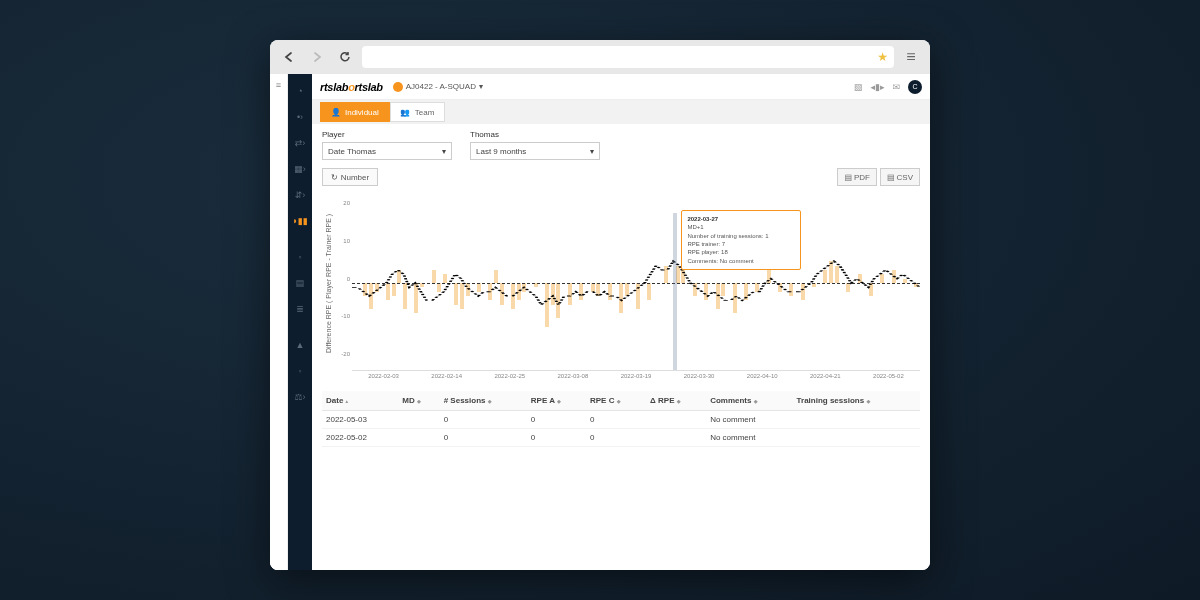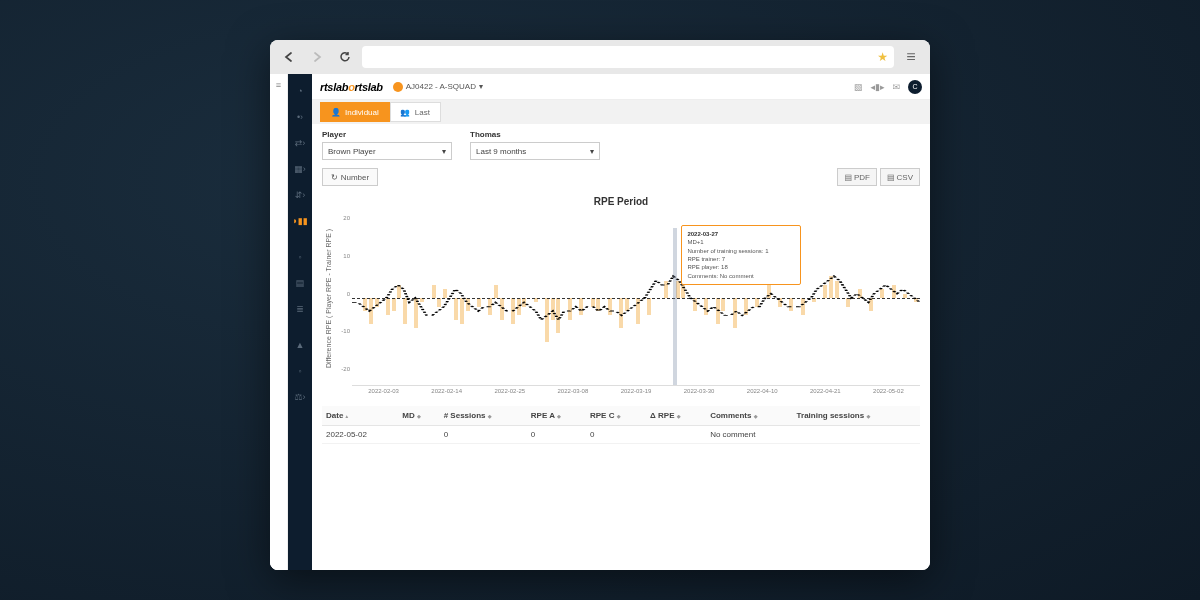--- a/index.html
+++ b/index.html
@@ -23,21 +23,21 @@
 .logo .o { color: #f7941e; }
 .squad-badge { display: flex; align-items: center; gap: 3px; font-size: 8px; color: #555; }
 .squad-crest { width: 10px; height: 10px; border-radius: 50%; background: #f7941e; }
 .header-actions { margin-left: auto; display: flex; gap: 8px; align-items: center; color: #999; font-size: 9px; }
 .avatar { width: 14px; height: 14px; border-radius: 50%; background: #0d1d2e; display: flex; align-items: center; justify-content: center; color: #fff; font-size: 7px; }
 .tab-bar { height: 24px; background: #f2f2f2; display: flex; align-items: center; padding-left: 8px; gap: 0; }
 .tab { height: 20px; padding: 0 10px; display: flex; align-items: center; gap: 4px; font-size: 8px; background: #fff; border: 1px solid #ddd; color: #666; }
 .tab.active { background: #f7941e; color: #fff; border-color: #f7941e; }
 .filter-row { padding: 6px 10px; display: flex; gap: 18px; background: #fff; }
 .filter-group { display: flex; flex-direction: column; gap: 3px; }
-.filter-label { font-size: 8px; color: #333; font-weight: 700; }
+.filter-label { font-size: 8px; color: #333; font-weight: 400; }
 .select-box { width: 130px; height: 18px; border: 1px solid #ccc; background: #fff; font-size: 8px; padding: 0 5px; display: flex; align-items: center; justify-content: space-between; color: #444; }
 .action-row { padding: 2px 10px 6px 10px; display: flex; align-items: center; }
 .reset-btn { height: 18px; border: 1px solid #ccc; background: #fafafa; font-size: 8px; padding: 0 8px; display: flex; align-items: center; gap: 3px; color: #555; }
 .export-btns { margin-left: auto; display: flex; gap: 3px; }
 .export-btn { height: 18px; border: 1px solid #ccc; background: #f5f5f5; font-size: 8px; padding: 0 6px; display: flex; align-items: center; gap: 2px; color: #666; }
 .chart-section { padding: 4px 10px; }
 .chart-title { text-align: center; font-size: 10px; font-weight: 600; color: #333; margin-bottom: 4px; }
 .chart-area { position: relative; height: 175px; display: flex; }
 .y-axis-label { writing-mode: vertical-rl; transform: rotate(180deg); font-size: 7px; color: #666; display: flex; align-items: center; justify-content: center; width: 12px; }
 .y-axis { width: 18px; display: flex; flex-direction: column; justify-content: space-between; font-size: 6px; color: #888; text-align: right; padding: 4px 2px 14px 0; }
@@ -122,29 +122,29 @@
         </span>
       </div>
 
       <div class="tab-bar">
         <div class="tab active">
             <span>👤</span>
             <span>Individual</span>
           </div>
         <div class="tab">
             <span>👥</span>
-            <span>Last</span>
+            <span>Team</span>
           </div>
       </div>
 
       <div class="filter-row">
         <div class="filter-group">
           <span class="filter-label">Player</span>
           <div class="select-box">
-              <span>Brown Player</span>
+              <span>Date Thomas</span>
               <span>▾</span>
             </div>
         </div>
         <div class="filter-group">
           <span class="filter-label">Thomas</span>
           <div class="select-box">
               <span>Last 9 months</span>
               <span>▾</span>
             </div>
         </div>
@@ -161,21 +161,20 @@
               <span>PDF</span>
             </div>
           <div class="export-btn">
               <span>▤</span>
               <span>CSV</span>
             </div>
         </div>
       </div>
 
       <div class="chart-section">
-        <div class="chart-title">RPE Period</div>
         <div class="chart-area">
           <div class="y-axis-label">Difference RPE ( Player RPE - Trainer RPE )</div>
           <div class="y-axis" id="yaxis">
               <span>20</span>
               <span>10</span>
               <span>0</span>
               <span>-10</span>
               <span>-20</span>
             </div>
           <div class="plot" id="plot">
@@ -276,20 +275,30 @@
                 <th># Sessions <span class="sort-caret">◆</span></th>
                 <th>RPE A <span class="sort-caret">◆</span></th>
                 <th>RPE C <span class="sort-caret">◆</span></th>
                 <th>Δ RPE <span class="sort-caret">◆</span></th>
                 <th>Comments <span class="sort-caret">◆</span></th>
                 <th>Training sessions <span class="sort-caret">◆</span></th>
               </tr>
             </thead>
           <tbody id="tbody">
               <tr>
+                <td>2022-05-03</td>
+                <td></td>
+                <td>0</td>
+                <td>0</td>
+                <td>0</td>
+                <td></td>
+                <td>No comment</td>
+                <td></td>
+              </tr>
+              <tr>
                 <td>2022-05-02</td>
                 <td></td>
                 <td>0</td>
                 <td>0</td>
                 <td>0</td>
                 <td></td>
                 <td>No comment</td>
                 <td></td>
               </tr>
             </tbody>

